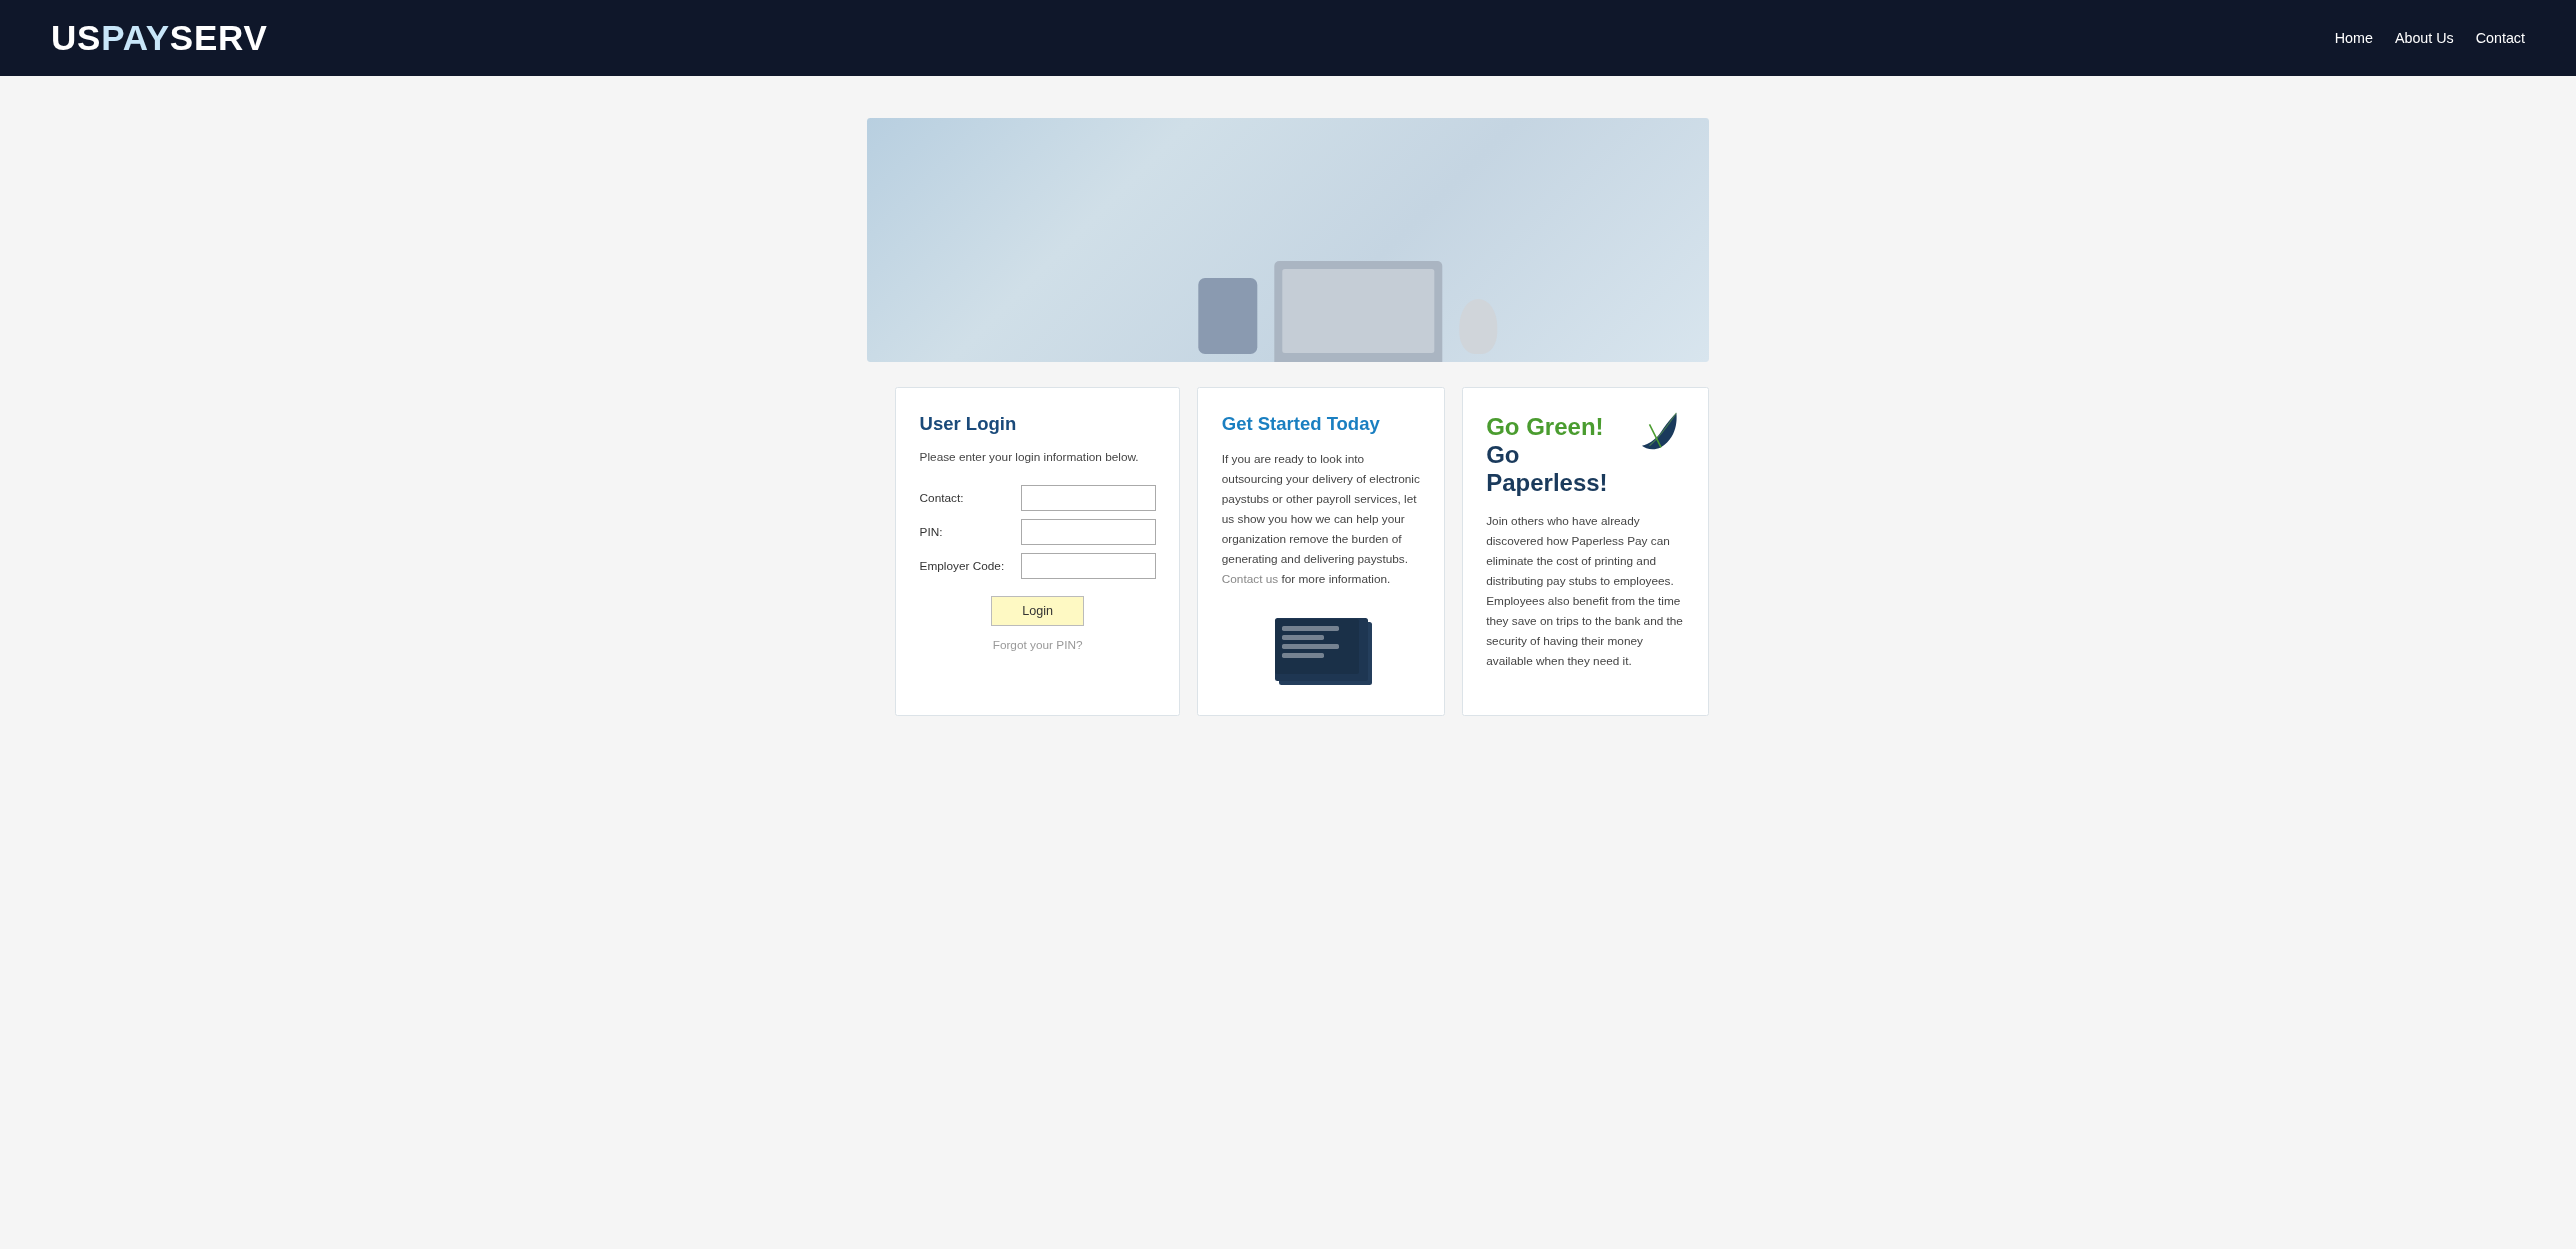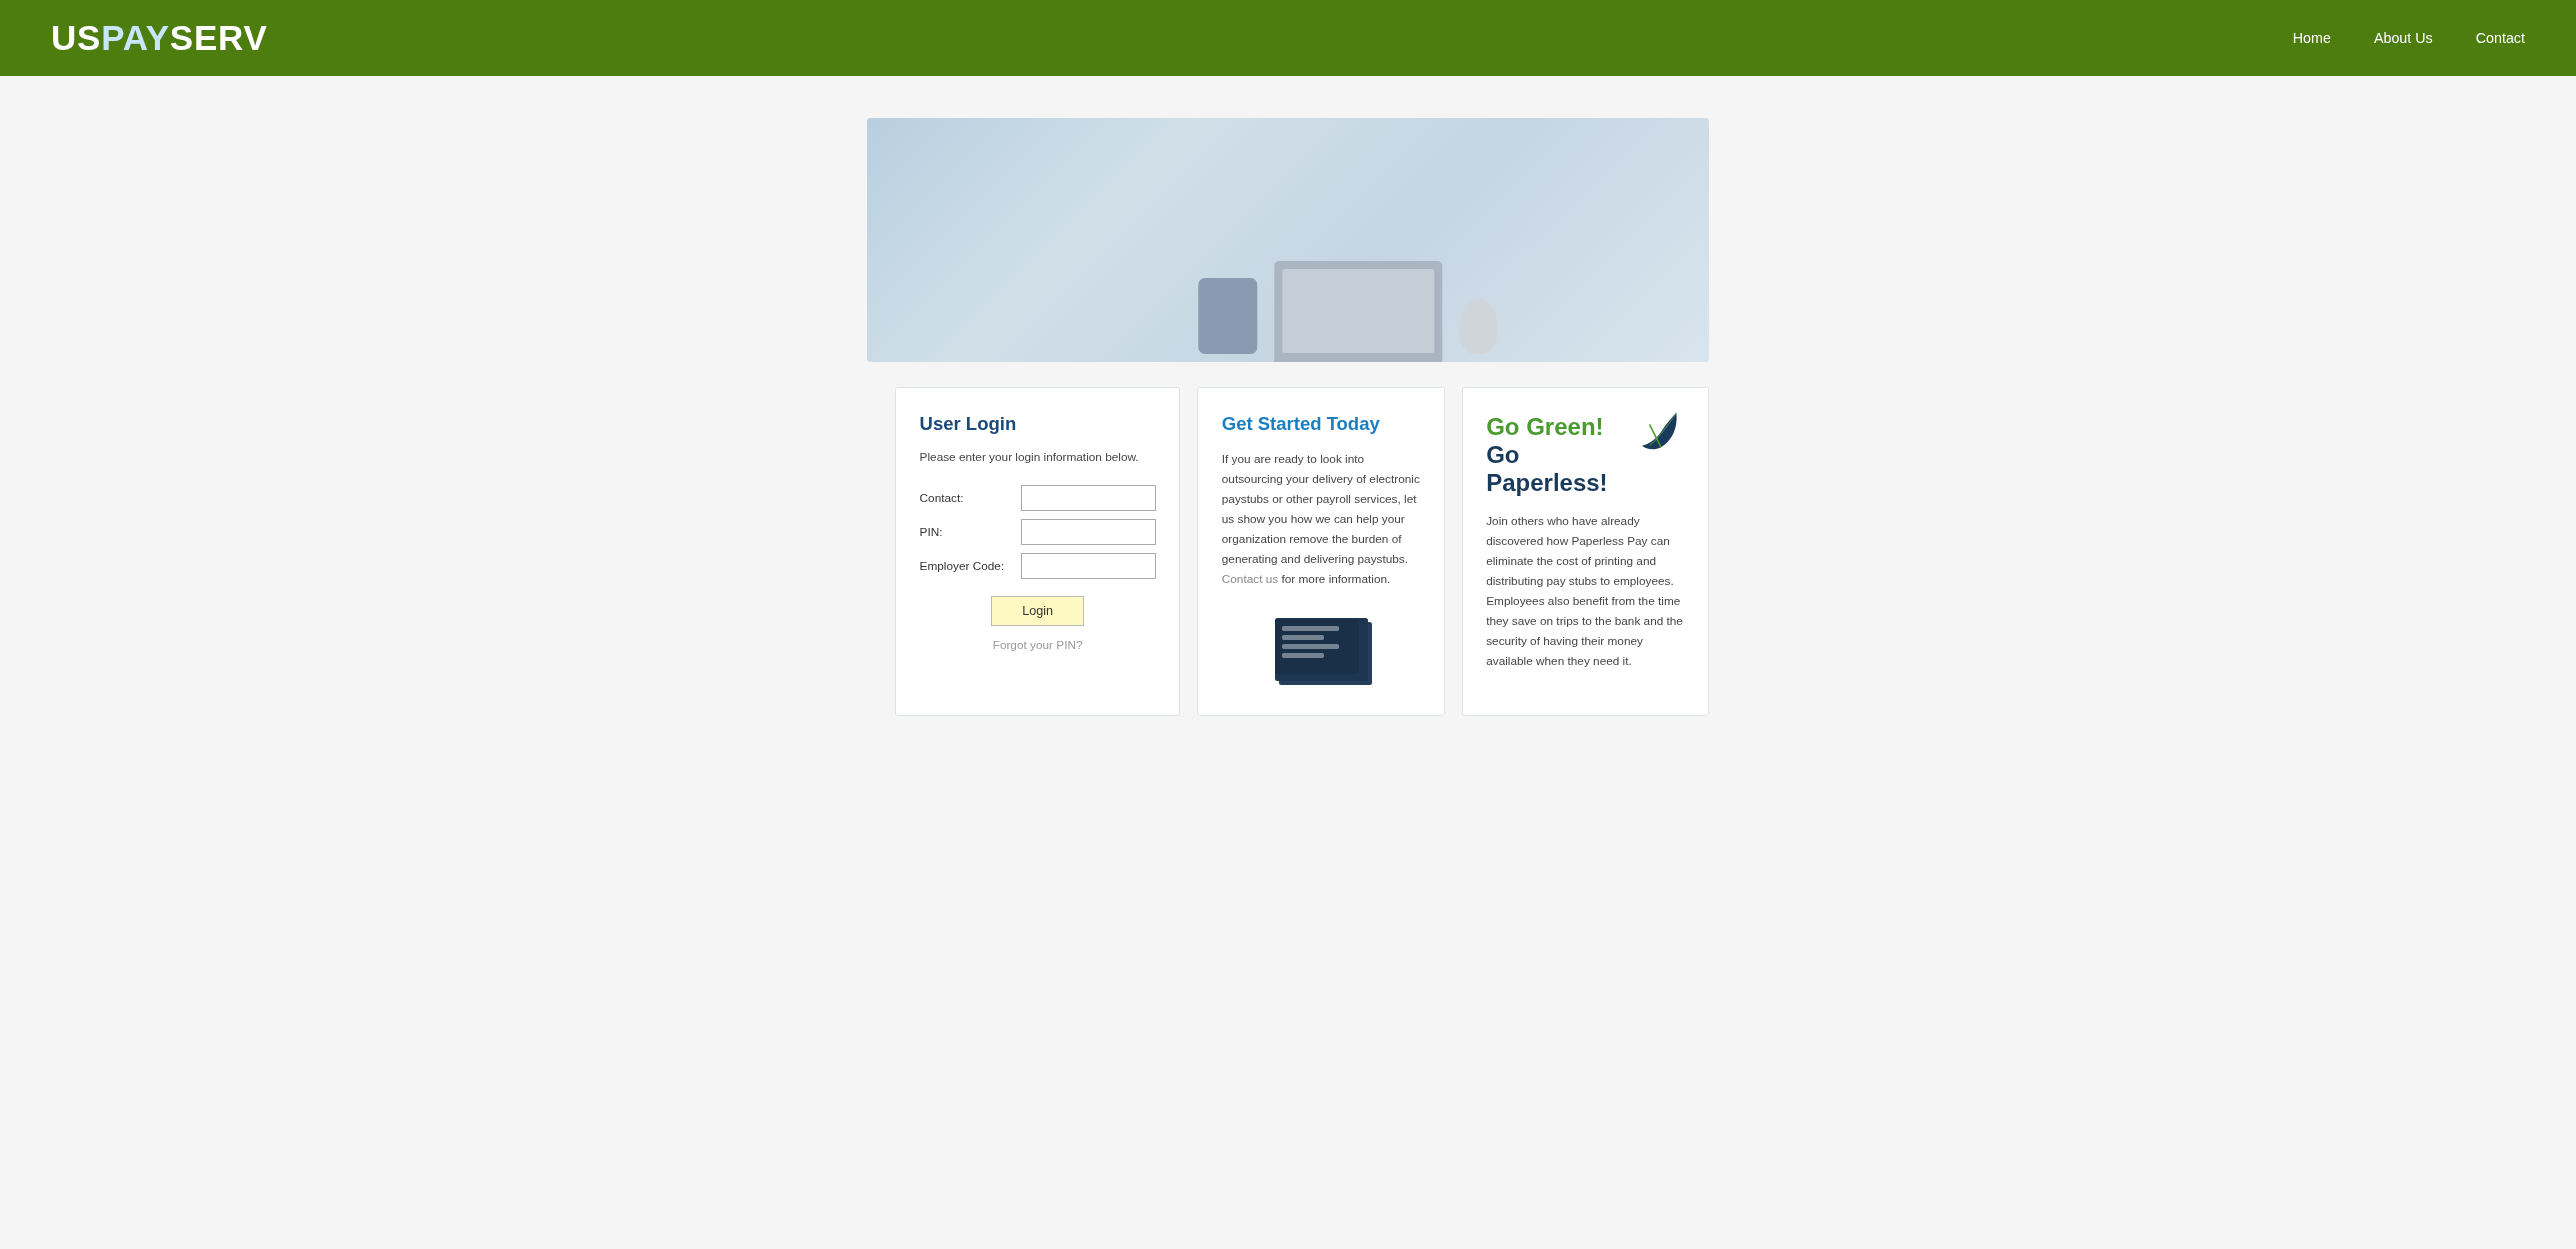--- a/index.html
+++ b/index.html
@@ -9,21 +9,21 @@
     }
 
     body {
       font-family: Arial, sans-serif;
       background-color: #f5f5f5;
       color: #333;
     }
 
     
     header {
-      background-color: #4d7c0f;
+      background-color: #0f172a;
       display: flex;
       align-items: center;
       justify-content: space-between;
       padding: 0 51px;
       height: 76px;
     }
 
     .logo {
       font-size: 35px;
       font-weight: 900;
@@ -37,21 +37,21 @@
     .logo-pay {
       color: #c8e6f9;
     }
 
     .logo-serv {
       color: #ffffff;
     }
 
     nav {
       display: flex;
-      gap: 43px;
+      gap: 22px;
     }
 
     nav a {
       color: #ffffff;
       text-decoration: none;
       font-size: 14.3px;
       font-weight: 500;
     }
 
     

